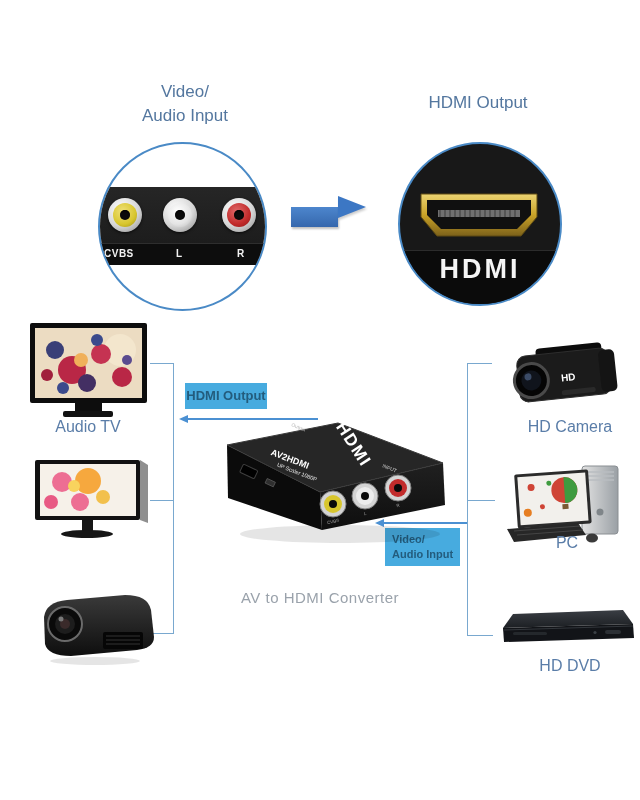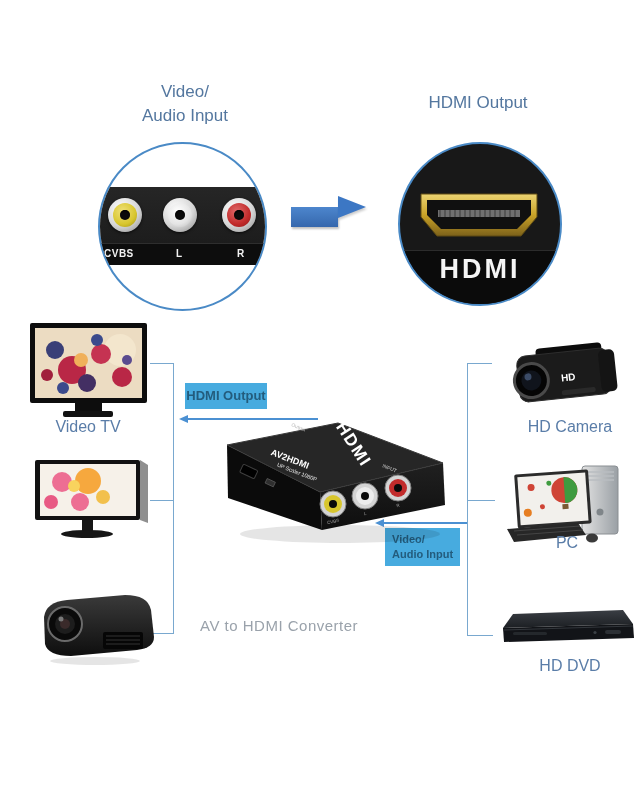--- a/index.html
+++ b/index.html
@@ -157,40 +157,40 @@
     <g>
       <circle cx="198" cy="78" r="13" fill="#d4d4d4" stroke="#828282" stroke-width="1"></circle>
       <circle cx="198" cy="78" r="9" fill="#c22b2b"></circle>
         <circle cx="198" cy="78" r="4" fill="#0a0a0a"></circle>
     </g>
     <text x="133" y="113" font-size="4.5" fill="#9a9a9a" transform="rotate(-12 133 111)" text-anchor="middle">CVBS</text>
     <text x="165" y="105" font-size="4.5" fill="#9a9a9a" transform="rotate(-12 165 103)" text-anchor="middle">L</text>
     <text x="198" y="97" font-size="4.5" fill="#9a9a9a" transform="rotate(-12 198 95)" text-anchor="middle">R</text>
   </svg>
 
-  <div class="abs caption" style="left:200px;top:589px;width:240px;margin-top:28px;">AV to HDMI Converter</div>
+  <div class="abs caption" style="left:200px;top:589px;width:240px;text-align:center;">AV to HDMI Converter</div>
 
   <svg class="abs" style="left:25px;top:320px;" width="130" height="102" viewBox="0 0 130 102">
     <rect x="5" y="3" width="117" height="80" rx="2" fill="#0d0d0d"></rect>
     <rect x="10" y="8" width="107" height="70" fill="#ecdcc2"></rect>
     <circle cx="95" cy="30" r="16" fill="#f3e6cd"></circle>
     <circle cx="47" cy="50" r="14" fill="#b92746"></circle>
       <circle cx="76" cy="34" r="10" fill="#c53352"></circle>
     <circle cx="30" cy="30" r="9" fill="#3a3f77"></circle>
       <circle cx="62" cy="63" r="9" fill="#432f63"></circle>
     <circle cx="97" cy="57" r="10" fill="#b92746"></circle>
       <circle cx="56" cy="40" r="7" fill="#f0b05a"></circle>
     <circle cx="38" cy="68" r="6" fill="#3b4a8c"></circle>
       <circle cx="72" cy="20" r="6" fill="#3b4a8c"></circle>
     <circle cx="102" cy="40" r="5" fill="#5a4b8f"></circle>
       <circle cx="22" cy="55" r="6" fill="#a11f3c"></circle>
     <rect x="50" y="83" width="27" height="10" fill="#0d0d0d"></rect>
     <rect x="38" y="91" width="50" height="6" rx="2" fill="#111"></rect>
   </svg>
-  <div class="abs dev-label" style="left:28px;top:418px;width:120px;">Video TV</div>
+  <div class="abs dev-label" style="left:28px;top:418px;width:120px;">Audio TV</div>
 
   <svg class="abs" style="left:30px;top:455px;" width="120" height="86" viewBox="0 0 120 86">
     <polygon points="110,5 118,10 118,68 110,65" fill="#8f8f8f"></polygon>
     <rect x="5" y="5" width="105" height="60" rx="2" fill="#121212"></rect>
     <rect x="10" y="9" width="96" height="52" fill="#f6f1e9"></rect>
     <circle cx="58" cy="26" r="13" fill="#f6a83e"></circle>
       <circle cx="32" cy="27" r="10" fill="#ed6e93"></circle>
     <circle cx="50" cy="47" r="9" fill="#ed6e93"></circle>
       <circle cx="44" cy="31" r="6" fill="#f8d35e"></circle>
     <circle cx="21" cy="47" r="7" fill="#e85a84"></circle>

